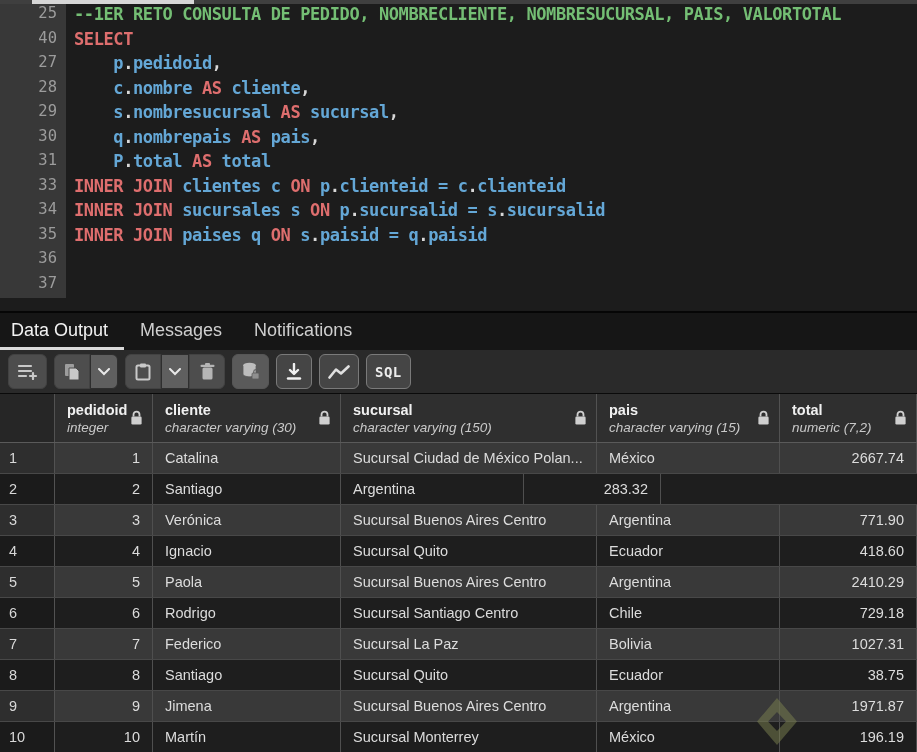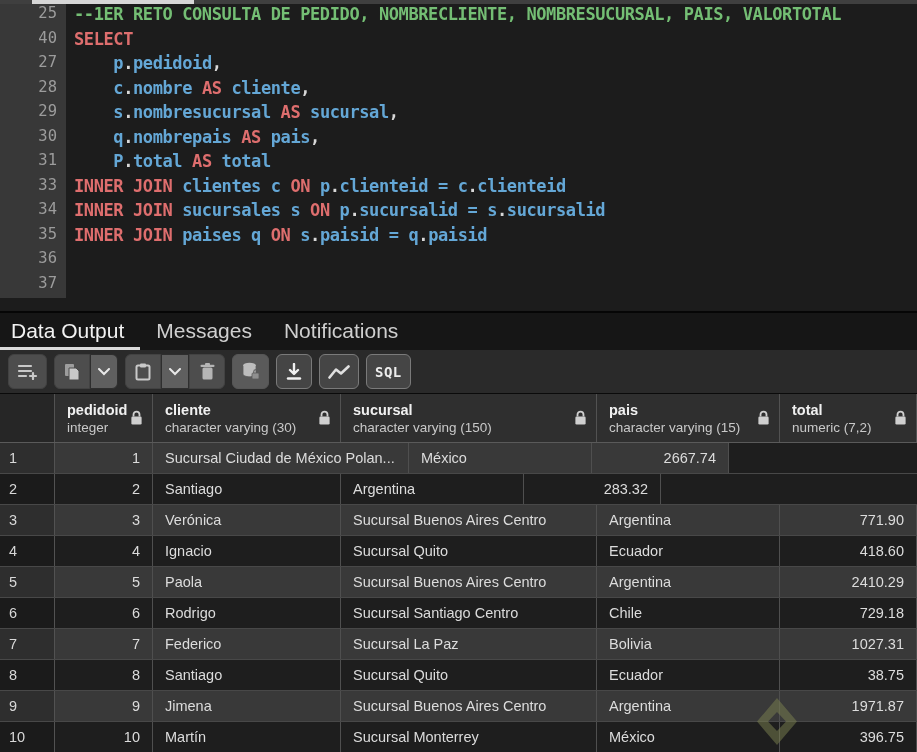--- a/index.html
+++ b/index.html
@@ -22,21 +22,21 @@
   .ed-code{
     padding-left:8px;white-space:pre;
     font:600 17px "DejaVu Sans Mono",monospace;letter-spacing:-0.4px;
   }
   
   .tabbar{
     box-sizing:border-box;height:39px;background:#161616;
     border-top:2px solid #060606;display:flex;align-items:stretch;
   }
   .tab{
-    padding:0 16px;line-height:35px;color:#cfcfcf;font-size:21px;cursor:pointer;
+    padding:0 16px;line-height:35px;color:#cfcfcf;font-size:18px;cursor:pointer;
   }
   .tab:first-child{padding-left:11px;}
   .tab.active{color:#f2f2f2;box-shadow:inset 0 -3px 0 #d9d9d9;}
   
   .toolbar{
     box-sizing:border-box;height:44px;background:#2a2a2a;display:flex;
     align-items:center;padding-left:8px;gap:7px;border-bottom:1px solid #0a0a0a;
   }
   .tb{
     box-sizing:border-box;height:35px;min-width:36px;background:#4d4d4d;
@@ -57,21 +57,21 @@
   
   .grid{position:relative;background:#1e1e1e;}
   .ghead{display:flex;height:49px;background:#2f2f2f;box-sizing:border-box;border-bottom:1px solid #5a5a5a;}
   .gh-corner{box-sizing:border-box;background:#262626;border-right:1px solid #525252;}
   .gh-cell{
     box-sizing:border-box;border-right:1px solid #525252;display:flex;
     align-items:center;padding:0 9px 0 12px;overflow:hidden;
   }
   .gh-text{flex:1;min-width:0;}
   .gh-name{font-weight:700;font-size:14.5px;color:#f0f0f0;line-height:18px;white-space:nowrap;}
-  .gh-type{font-size:13.5px;color:#c9c9c9;line-height:17px;white-space:nowrap;overflow:hidden;}
+  .gh-type{font-size:13.5px;color:#c9c9c9;line-height:17px;white-space:nowrap;overflow:hidden;font-style:italic;}
   .lock{flex:0 0 13px;margin-left:4px;}
   .grow{display:flex;height:31px;box-sizing:border-box;border-bottom:1px solid #484848;}
   .grow.odd .g-cell{background:#393939;}
   .grow.odd .g-rn{background:#2e2e2e;}
   .grow.even .g-cell{background:#1e1e1e;}
   .grow.even .g-rn{background:#1b1b1b;}
   .g-rn{
     box-sizing:border-box;border-right:1px solid #525252;color:#d8d8d8;
     font-size:14.5px;display:flex;align-items:center;padding-left:9px;
   }
@@ -271,20 +271,21 @@
         <svg class="lock" width="13" height="16" viewBox="0 0 12 15">
           <path d="M3.2 6V4.3a2.8 2.8 0 1 1 5.6 0V6" fill="none" stroke="#cfcfcf" stroke-width="1.7"></path>
           <rect x="1.2" y="6" width="9.6" height="7.6" rx="1.2" fill="#cfcfcf"></rect>
         </svg>
       </div>
     </div>
   <div class="gbody">
       <div class="grow odd">
         <div class="g-rn" style="width: 55px;">1</div>
         <div class="g-cell right" style="width: 98px;">1</div>
+        <div class="g-cell" style="width: 188px;">Catalina</div>
         <div class="g-cell" style="width: 256px;">Sucursal Ciudad de México Polan...</div>
         <div class="g-cell" style="width: 183px;">México</div>
         <div class="g-cell right" style="width: 137px;">2667.74</div>
       </div>
       <div class="grow even">
         <div class="g-rn" style="width: 55px;">2</div>
         <div class="g-cell right" style="width: 98px;">2</div>
         <div class="g-cell" style="width: 188px;">Santiago</div>
         <div class="g-cell" style="width: 183px;">Argentina</div>
         <div class="g-cell right" style="width: 137px;">283.32</div>
@@ -344,21 +345,21 @@
         <div class="g-cell" style="width: 256px;">Sucursal Buenos Aires Centro</div>
         <div class="g-cell" style="width: 183px;">Argentina</div>
         <div class="g-cell right" style="width: 137px;">1971.87</div>
       </div>
       <div class="grow even">
         <div class="g-rn" style="width: 55px;">10</div>
         <div class="g-cell right" style="width: 98px;">10</div>
         <div class="g-cell" style="width: 188px;">Martín</div>
         <div class="g-cell" style="width: 256px;">Sucursal Monterrey</div>
         <div class="g-cell" style="width: 183px;">México</div>
-        <div class="g-cell right" style="width: 137px;">396.75</div>
+        <div class="g-cell right" style="width: 137px;">196.19</div>
       </div>
     </div>
 </div>
 
 <div class="watermark">
   <svg width="75" height="62" viewBox="0 0 75 62">
     <path fill-rule="evenodd" opacity="0.5" d="M42 8 L62 31.5 L42 55 L22 31.5 Z  M42 22 L51 31.5 L42 41 L33 31.5 Z" fill="#7C8150"></path>
   </svg>
 </div>
 

